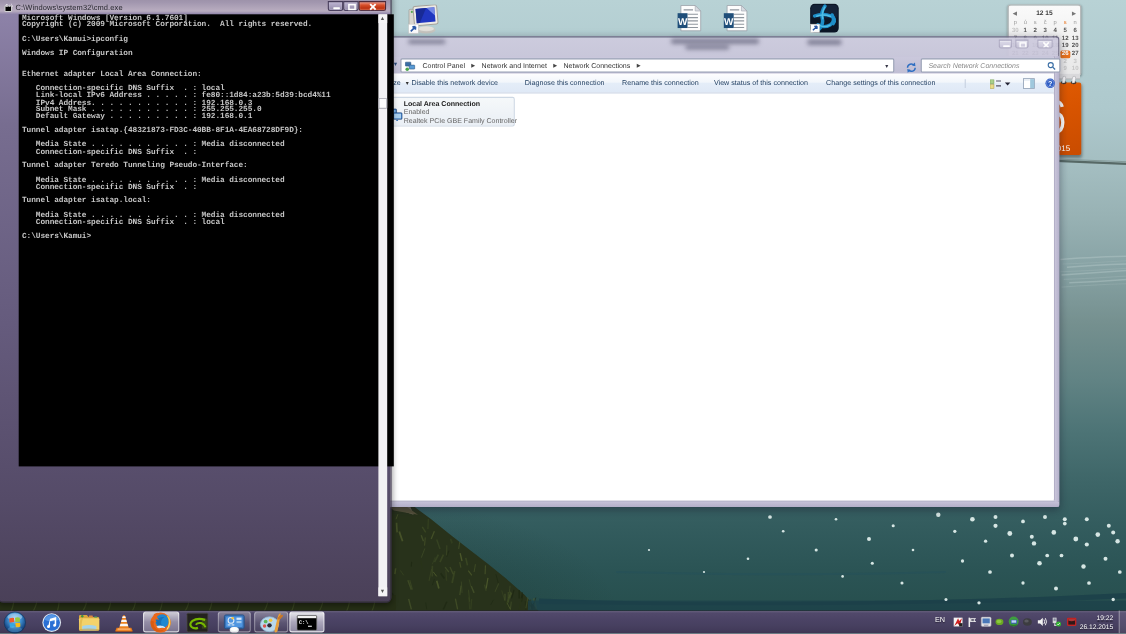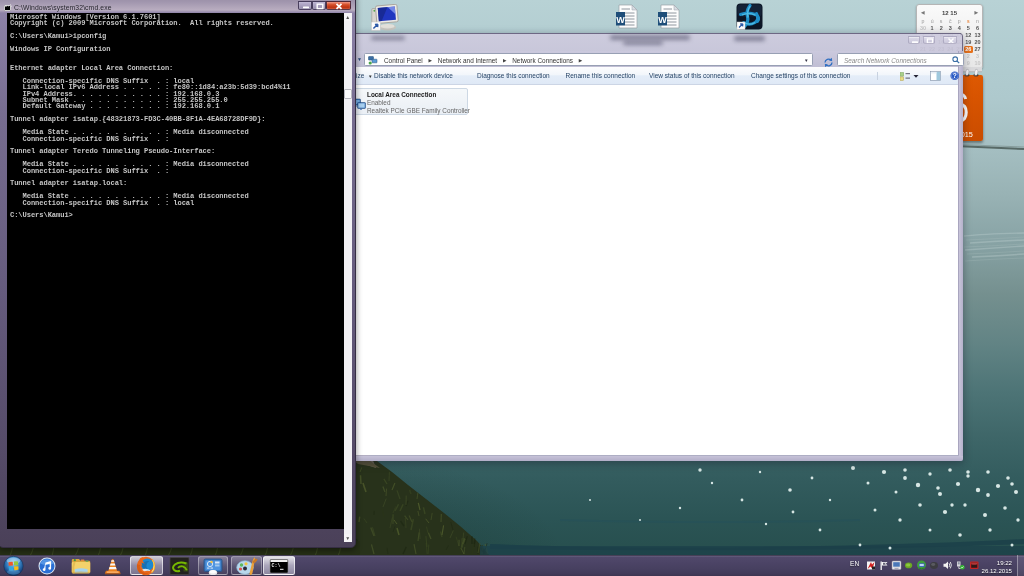--- a/index.html
+++ b/index.html
@@ -14,21 +14,21 @@
 #cmd{position:absolute;left:-2px;top:-7px;width:358px;height:555px;
  background:linear-gradient(180deg,#92879e 0,#a196ae 8px,#b9adc0 16px,#8d82a8 19px,#776d90 120px,#655b7d 300px,#554b68 460px,#4a4058 555px);
  border:1px solid #362e44;border-radius:0 0 5px 5px;box-shadow:0 2px 6px rgba(0,0,0,.45)}
 #cmd .titletext{position:absolute;left:15px;top:10px;font-size:6.8px;color:#26262e;letter-spacing:.1px}
 #cmd .cicon{position:absolute;left:5px;top:10.5px;width:7px;height:6.5px;background:#000;border:1px solid #cfcfcf;border-radius:1px}
 #cmd .cicon:after{content:"C:\\";position:absolute;left:0px;top:-1.2px;font-size:4px;color:#fff;font-family:"Liberation Mono",monospace}
 .cbtn{position:absolute;top:7px;height:9px;border-radius:0 0 2px 2px;border:1px solid rgba(40,30,60,.75);box-shadow:inset 0 0 1px rgba(255,255,255,.7)}
 #cmd-min{left:299px;width:14px;background:linear-gradient(180deg,#bdb4d2,#958cab)}
 #cmd-max{left:313px;width:14px;background:linear-gradient(180deg,#bdb4d2,#958cab)}
 #cmd-close{left:327px;width:25px;background:linear-gradient(180deg,#e8826b 10%,#d54c26 40%,#bd3414 75%,#c84422)}
-#cmd .client{position:absolute;left:8px;top:19px;width:340.5px;height:516px;background:#000;overflow:hidden}
+#cmd .client{position:absolute;left:18px;top:19px;width:340.5px;height:411px;background:#000;overflow:hidden}
 #cmd pre{position:absolute;left:3px;top:0.8px;font-family:"Liberation Mono",monospace;font-size:7.1px;line-height:6.4px;color:#c5c5c5;font-weight:bold;letter-spacing:-0.07px}
 #cmd .sbar{position:absolute;left:344.5px;top:19px;width:8.5px;height:529px;background:#f2f1f4}
 #cmd .sbar .up,#cmd .sbar .dn{position:absolute;left:0;width:8.5px;height:8px;background:#f5f4f6;color:#555;font-size:5px;text-align:center;line-height:8px}
 #cmd .sbar .up{top:0}#cmd .sbar .dn{bottom:0}
 #cmd .sbar .thumb{position:absolute;left:0.5px;top:76px;width:7.5px;height:10px;background:#fbfbfc;border:0.5px solid #b8b8c0;border-radius:1px}
 
 
 #exp{position:absolute;left:336px;top:33px;width:627px;height:428px;border-radius:3px 3px 2px 2px;
  background:linear-gradient(180deg,rgba(206,203,222,0.95),rgba(196,193,214,0.93) 40px,rgba(186,182,206,0.9));border:1px solid #6d6884;box-shadow:0 2px 8px rgba(20,20,40,.4)}
 #exp .inner{position:absolute;left:5px;top:17px;width:617px;height:404px;background:#fff;border:1px solid #a9a5bf}

